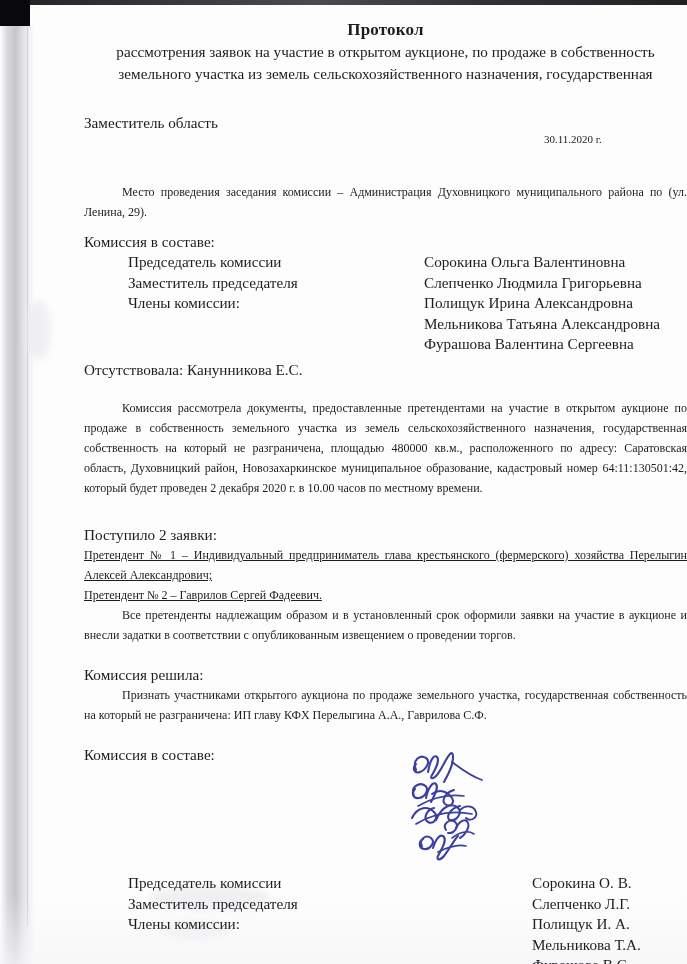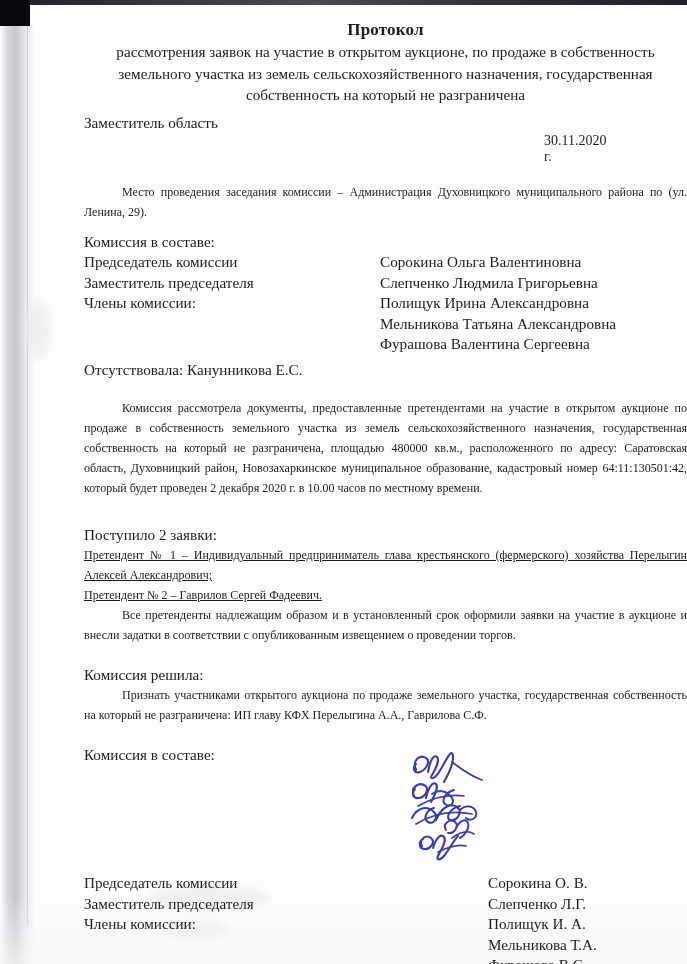--- a/index.html
+++ b/index.html
@@ -57,21 +57,21 @@
     border-radius: 50%;
     background: #ececef;
     filter: blur(3px);
     opacity: .75;
   }
 
   
   #doc {
     position: absolute;
     left: 0; top: 0;
-    width: 595px; height: 964px;
+    width: 595px; height: 964px; padding-left: 44px;
   }
   .content {
     position: absolute;
     left: 84px;
     width: 603px;
   }
 
   .title {
     text-align: center;
     font-weight: bold;
@@ -90,21 +90,21 @@
     text-align: justify;
     text-indent: 38px;
   }
   .para.noindent { text-indent: 0; text-decoration: underline; }
   .line {
     font-size: 15.2px;
     line-height: 20.5px;
   }
   .date-line {
     position: absolute;
-    font-size: 14px;
+    font-size: 11px;
   }
 
   
   .commission {
     position: relative;
     font-size: 15.2px;
     line-height: 20.5px;
   }
   .commission .roles {
     position: absolute;
@@ -149,21 +149,20 @@
   <div class="smudge" style="left:25px;top:300px;width:26px;height:60px;"></div>
   <div id="scan-bottom-fade"></div>
 
   <div id="doc">
 
     <div class="content title" style="top:20px;">Протокол</div>
 
     <div class="content" style="top:40px;">
       <div class="subtitle">рассмотрения заявок на участие в открытом аукционе, по продаже  в собственность</div>
       <div class="subtitle">земельного участка из земель сельскохозяйственного назначения, государственная</div>
-      <div class="subtitle">собственность на который не разграничена</div>
     </div>
 
     <div class="content" style="top:113px;">
       <div class="line">Заместитель область</div>
     </div>
     <div class="date-line" style="left:544px;top:133px;">30.11.2020 г.</div>
 
     <div class="content para" style="top:182px;">Место проведения заседания комиссии – Администрация Духовницкого муниципального  района по  (ул. Ленина, 29).</div>
 
     <div class="content line" style="top:232px;">Комиссия в составе:</div>

